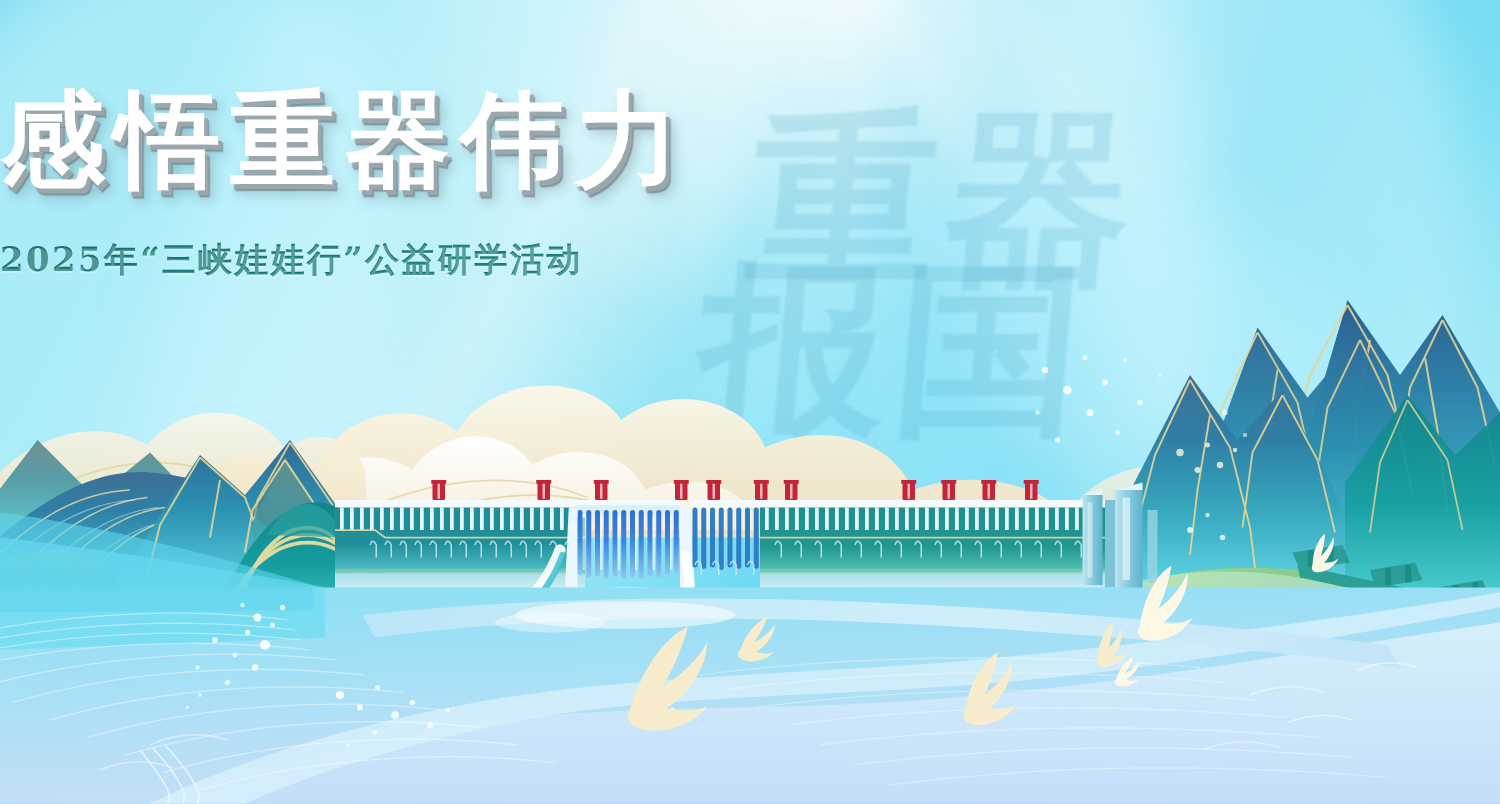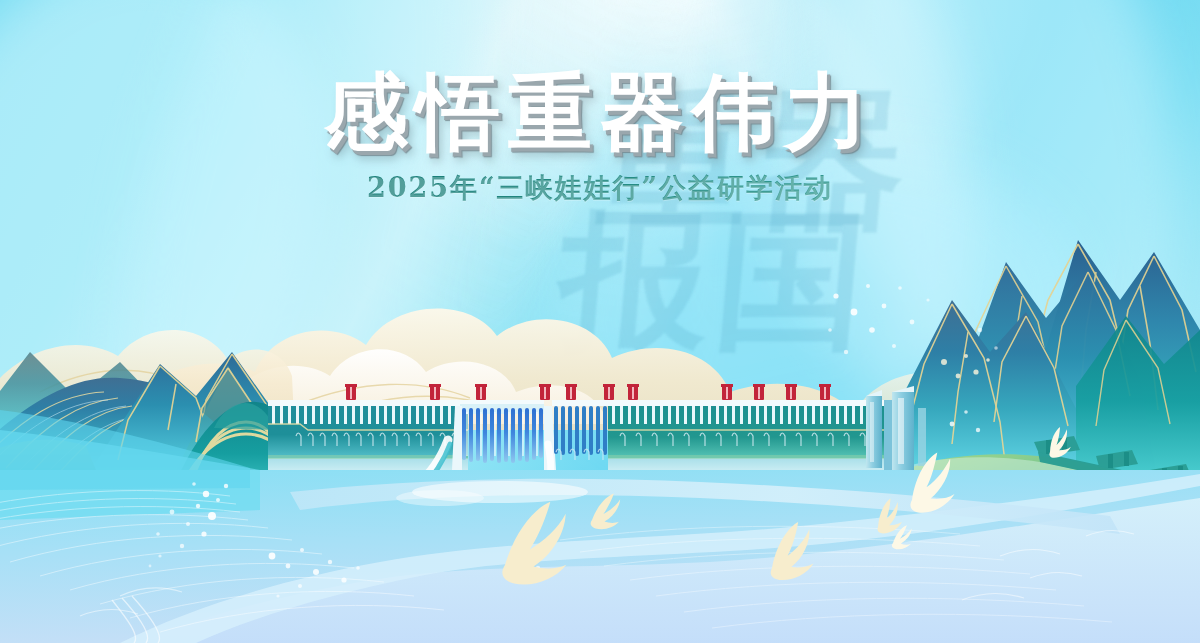--- a/index.html
+++ b/index.html
@@ -77,38 +77,37 @@
   
   .dam { position: absolute; left: 0; top: 0; }
 
   
   .water { position: absolute; left: 0; top: 0; }
 
   
   .titlewrap {
     position: absolute;
     left: 0; right: 0; top: 66px;
-    text-align: center;
     z-index: 40;
   }
   .title-line {
     font-family: "DejaVu Sans", "Liberation Sans", sans-serif;
     font-weight: 900;
     font-size: 84px;
     line-height: 92px;
     color: #ffffff;
     letter-spacing: 8px;
     text-shadow:
        3px 4px 0 #9aa7ad,
        4px 5px 1px rgba(110,125,132,.75),
        6px 8px 10px rgba(80,100,110,.35);
     white-space: nowrap;
   }
   .subtitle {
-    margin-top: 12px;
+    margin-top: 32px;
     font-family: "DejaVu Serif", "Liberation Serif", serif;
     font-weight: 700;
     font-size: 27px;
     letter-spacing: 2px;
     background: linear-gradient(100deg,#12706e 0%, #1a7f79 35%, #2f968d 65%, #4fb0a4 100%);
     -webkit-background-clip: text;
     background-clip: text;
     color: transparent;
     white-space: nowrap;
     text-shadow: 0 1px 0 rgba(255,255,255,.25);

